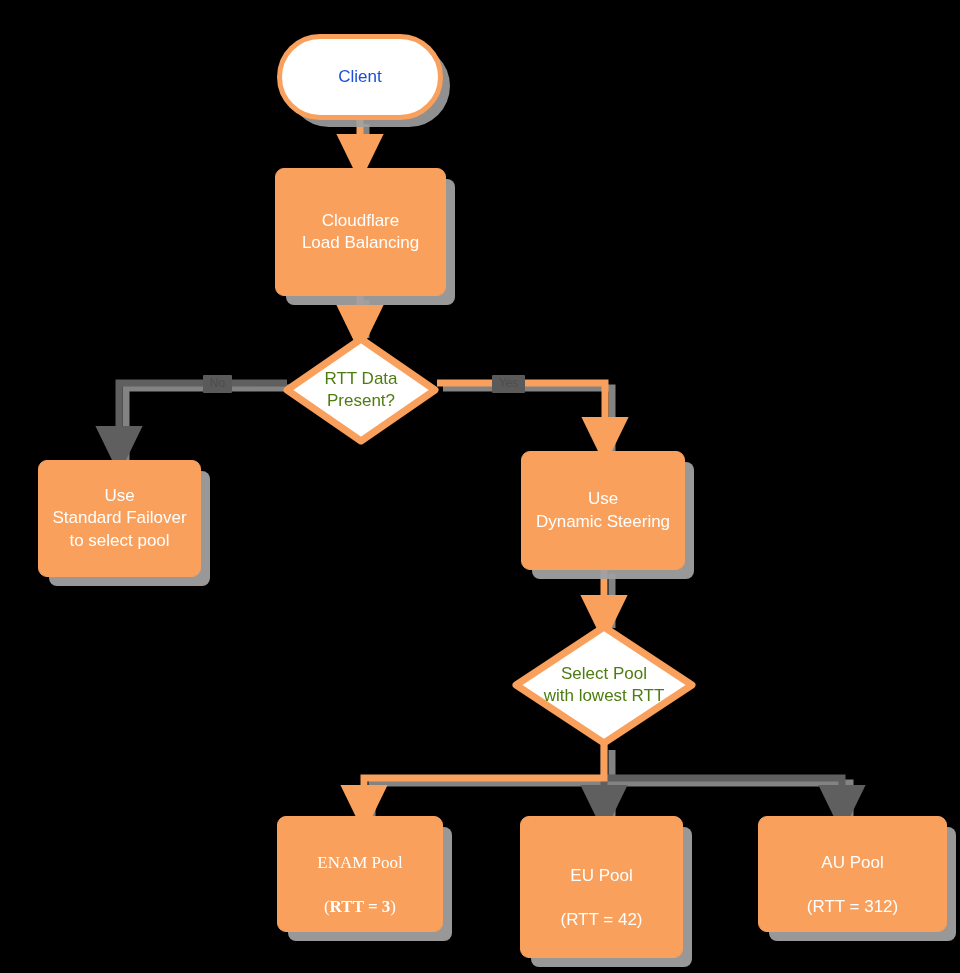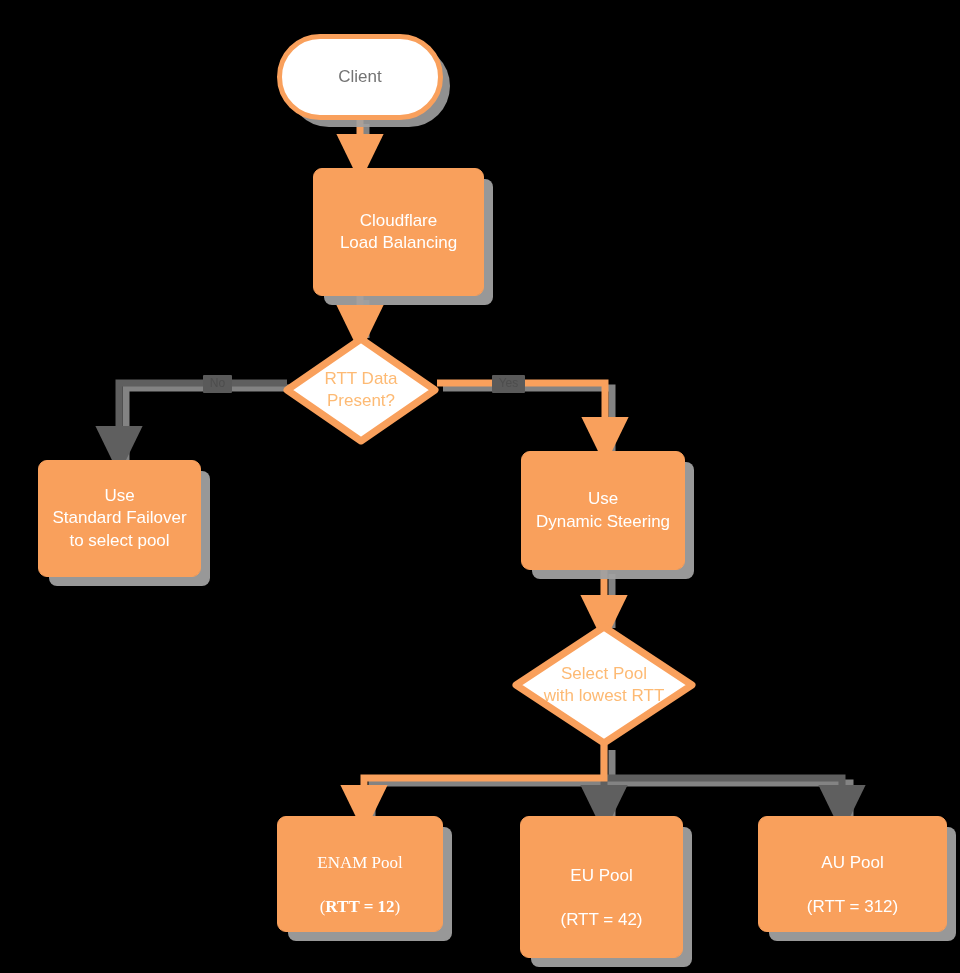--- a/index.html
+++ b/index.html
@@ -53,21 +53,21 @@
   .box .label {
     padding: 2px 8px;
     white-space: pre-line;
   }
 
   
   .stadium {
     background: #FFFFFF;
     border: 5px solid #F9A05C;
     border-radius: 999px;
-    color: #737373;
+    color: #1d4ed8;
     font-size: 17px;
     line-height: 1.3;
     box-shadow: 9px 9px 0 -2px rgba(160,160,160,0.9);
   }
 
   
   .diamond-wrap {
     position: absolute;
     box-sizing: border-box;
   }
@@ -76,21 +76,21 @@
     left: 0; top: 0;
     width: 100%; height: 100%;
   }
   .diamond-text {
     position: absolute;
     left: 0; top: 0;
     width: 100%; height: 100%;
     display: flex;
     align-items: center;
     justify-content: center;
-    color: #fdba74;
+    color: #4d7c0f;
     font-size: 17px;
     line-height: 1.32;
     white-space: pre-line;
     text-align: center;
   }
 
   
   .edge-label {
     position: absolute;
     display: flex;
@@ -150,21 +150,21 @@
 
     <path d="M604,745 L604,778 L364,778 L364,814" stroke="#F9A05C" stroke-width="7" fill="none" marker-end="url(#arrow-orange)"></path>
   </svg>
 
   <div id="node-layer">
 
     <div class="node stadium" style="left:277px; top:34px; width:166px; height:86px;">
       <span class="label">Client</span>
     </div>
 
-    <div class="node box" style="left:275px; top:168px; width:171px; height:128px;margin-left:38px;">
+    <div class="node box" style="left:275px; top:168px; width:171px; height:128px;">
       <span class="label">Cloudflare
 Load Balancing</span>
     </div>
 
     <div class="diamond-wrap" style="left:283px; top:335px; width:156px; height:110px;">
       <svg class="diamond-shape" viewBox="0 0 156 110" preserveAspectRatio="none">
         <polygon points="78,4 152,55 78,106 4,55" fill="#FFFFFF" stroke="#F9A05C" stroke-width="7" stroke-linejoin="round"></polygon>
       </svg>
       <div class="diamond-text">RTT Data
 Present?</div>
@@ -185,21 +185,21 @@
       <svg class="diamond-shape" viewBox="0 0 184 124" preserveAspectRatio="none">
         <polygon points="92,4 180,62 92,120 4,62" fill="#FFFFFF" stroke="#F9A05C" stroke-width="7" stroke-linejoin="round"></polygon>
       </svg>
       <div class="diamond-text">Select Pool
 with lowest RTT</div>
     </div>
 
     <div class="node box" style="left:277px; top:816px; width:166px; height:116px;font-family:Liberation Serif, serif;">
       <span class="label">
         <span>ENAM Pool</span><br>
-        <span>(</span><span class="bold">RTT = 12</span><span>)</span>
+        <span>(</span><span class="bold">RTT = 3</span><span>)</span>
       </span>
     </div>
 
     <div class="node box" style="left:520px; top:816px; width:163px; height:142px;">
       <span class="label">
         <span>EU Pool</span><br>
         <span>(</span><span>RTT = 42</span><span>)</span>
       </span>
     </div>
 

